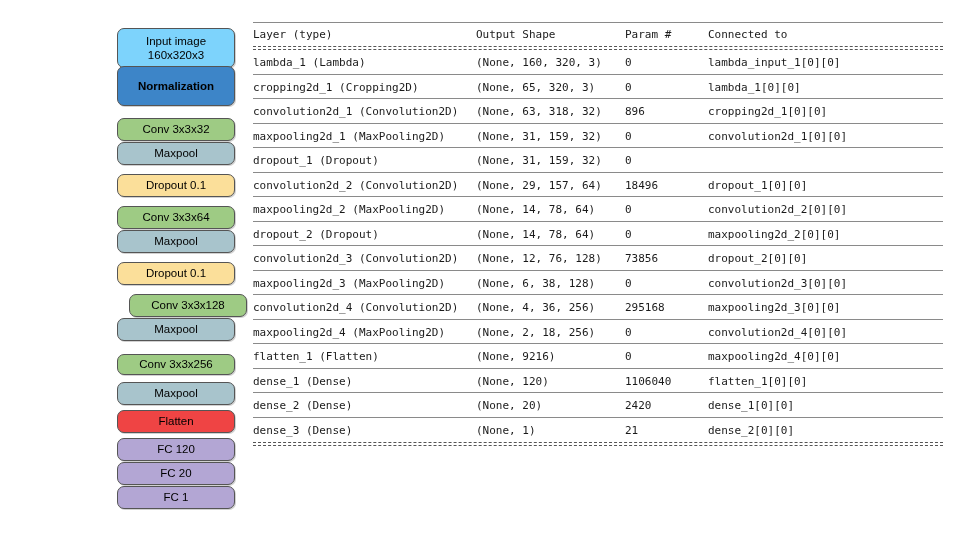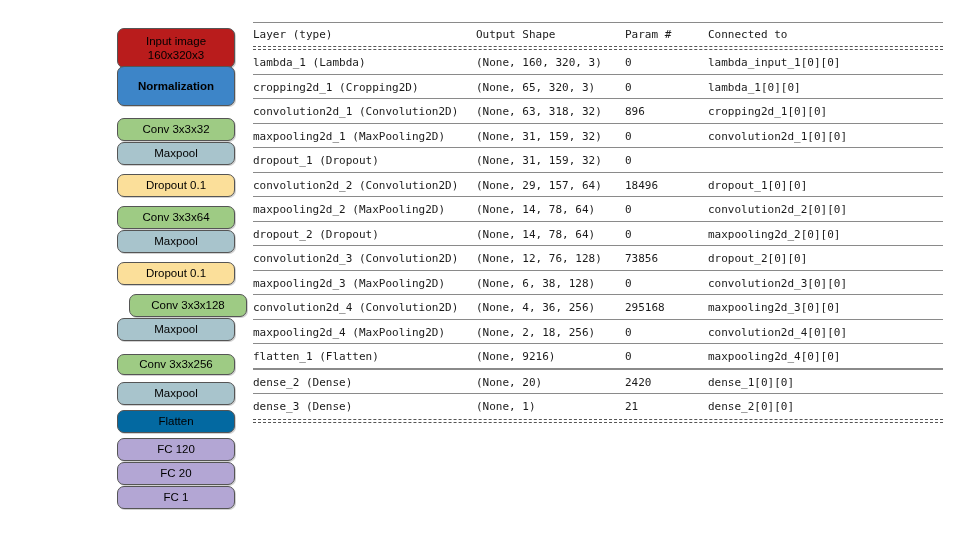--- a/index.html
+++ b/index.html
@@ -76,21 +76,21 @@
   .tbl-row.header-row { height: 22px; padding-top: 5px; }
   .c-layer { width: 223px; flex: 0 0 223px; }
   .c-shape { width: 149px; flex: 0 0 149px; }
   .c-param { width: 83px; flex: 0 0 83px; }
   .c-conn  { flex: 1 1 auto; }
 </style>
 </head>
 <body>
 
 <div id="arch-diagram">
-    <div class="arch-block" style="top: 0px; height: 40px; background: #b91c1c; border-color: rgb(85, 85, 85);">
+    <div class="arch-block" style="top: 0px; height: 40px; background: #7dd3fc; border-color: rgb(85, 85, 85);">
       <span class="blk-line">Input image</span>
       <span class="blk-line">160x320x3</span>
     </div>
     <div class="arch-block" style="top: 38px; height: 40px; background: rgb(61, 133, 200); border-color: rgb(85, 85, 85); font-weight: bold;">
       <span class="blk-line">Normalization</span>
     </div>
     <div class="arch-block" style="top: 90px; height: 23px; background: rgb(158, 203, 132); border-color: rgb(85, 85, 85); text-align: center;">
       <span class="blk-line">Conv 3x3x32</span>
     </div>
     <div class="arch-block" style="top: 114px; height: 23px; background: rgb(168, 196, 204); border-color: rgb(85, 85, 85);">
@@ -113,21 +113,21 @@
     </div>
     <div class="arch-block" style="top: 290px; height: 23px; background: rgb(168, 196, 204); border-color: rgb(85, 85, 85);">
       <span class="blk-line">Maxpool</span>
     </div>
     <div class="arch-block" style="top: 326px; height: 21px; background: rgb(158, 203, 132); border-color: rgb(85, 85, 85);">
       <span class="blk-line">Conv 3x3x256</span>
     </div>
     <div class="arch-block" style="top: 354px; height: 23px; background: rgb(168, 196, 204); border-color: rgb(85, 85, 85);">
       <span class="blk-line">Maxpool</span>
     </div>
-    <div class="arch-block" style="top: 382px; height: 23px; background: #0369a1; border-color: rgb(85, 85, 85);">
+    <div class="arch-block" style="top: 382px; height: 23px; background: #ef4444; border-color: rgb(85, 85, 85);">
       <span class="blk-line">Flatten</span>
     </div>
     <div class="arch-block" style="top: 410px; height: 23px; background: rgb(179, 166, 212); border-color: rgb(85, 85, 85);">
       <span class="blk-line">FC 120</span>
     </div>
     <div class="arch-block" style="top: 434px; height: 23px; background: rgb(179, 166, 212); border-color: rgb(85, 85, 85);">
       <span class="blk-line">FC 20</span>
     </div>
     <div class="arch-block" style="top: 458px; height: 23px; background: rgb(179, 166, 212); border-color: rgb(85, 85, 85);">
       <span class="blk-line">FC 1</span>
@@ -227,20 +227,26 @@
         <span class="c-conn">convolution2d_4[0][0]</span>
       </div>
       <div class="rule-single"></div>
       <div class="tbl-row">
         <span class="c-layer">flatten_1 (Flatten)</span>
         <span class="c-shape">(None, 9216)</span>
         <span class="c-param">0</span>
         <span class="c-conn">maxpooling2d_4[0][0]</span>
       </div>
       <div class="rule-single"></div>
+      <div class="tbl-row">
+        <span class="c-layer">dense_1 (Dense)</span>
+        <span class="c-shape">(None, 120)</span>
+        <span class="c-param">1106040</span>
+        <span class="c-conn">flatten_1[0][0]</span>
+      </div>
       <div class="rule-single"></div>
       <div class="tbl-row">
         <span class="c-layer">dense_2 (Dense)</span>
         <span class="c-shape">(None, 20)</span>
         <span class="c-param">2420</span>
         <span class="c-conn">dense_1[0][0]</span>
       </div>
       <div class="rule-single"></div>
       <div class="tbl-row">
         <span class="c-layer">dense_3 (Dense)</span>

